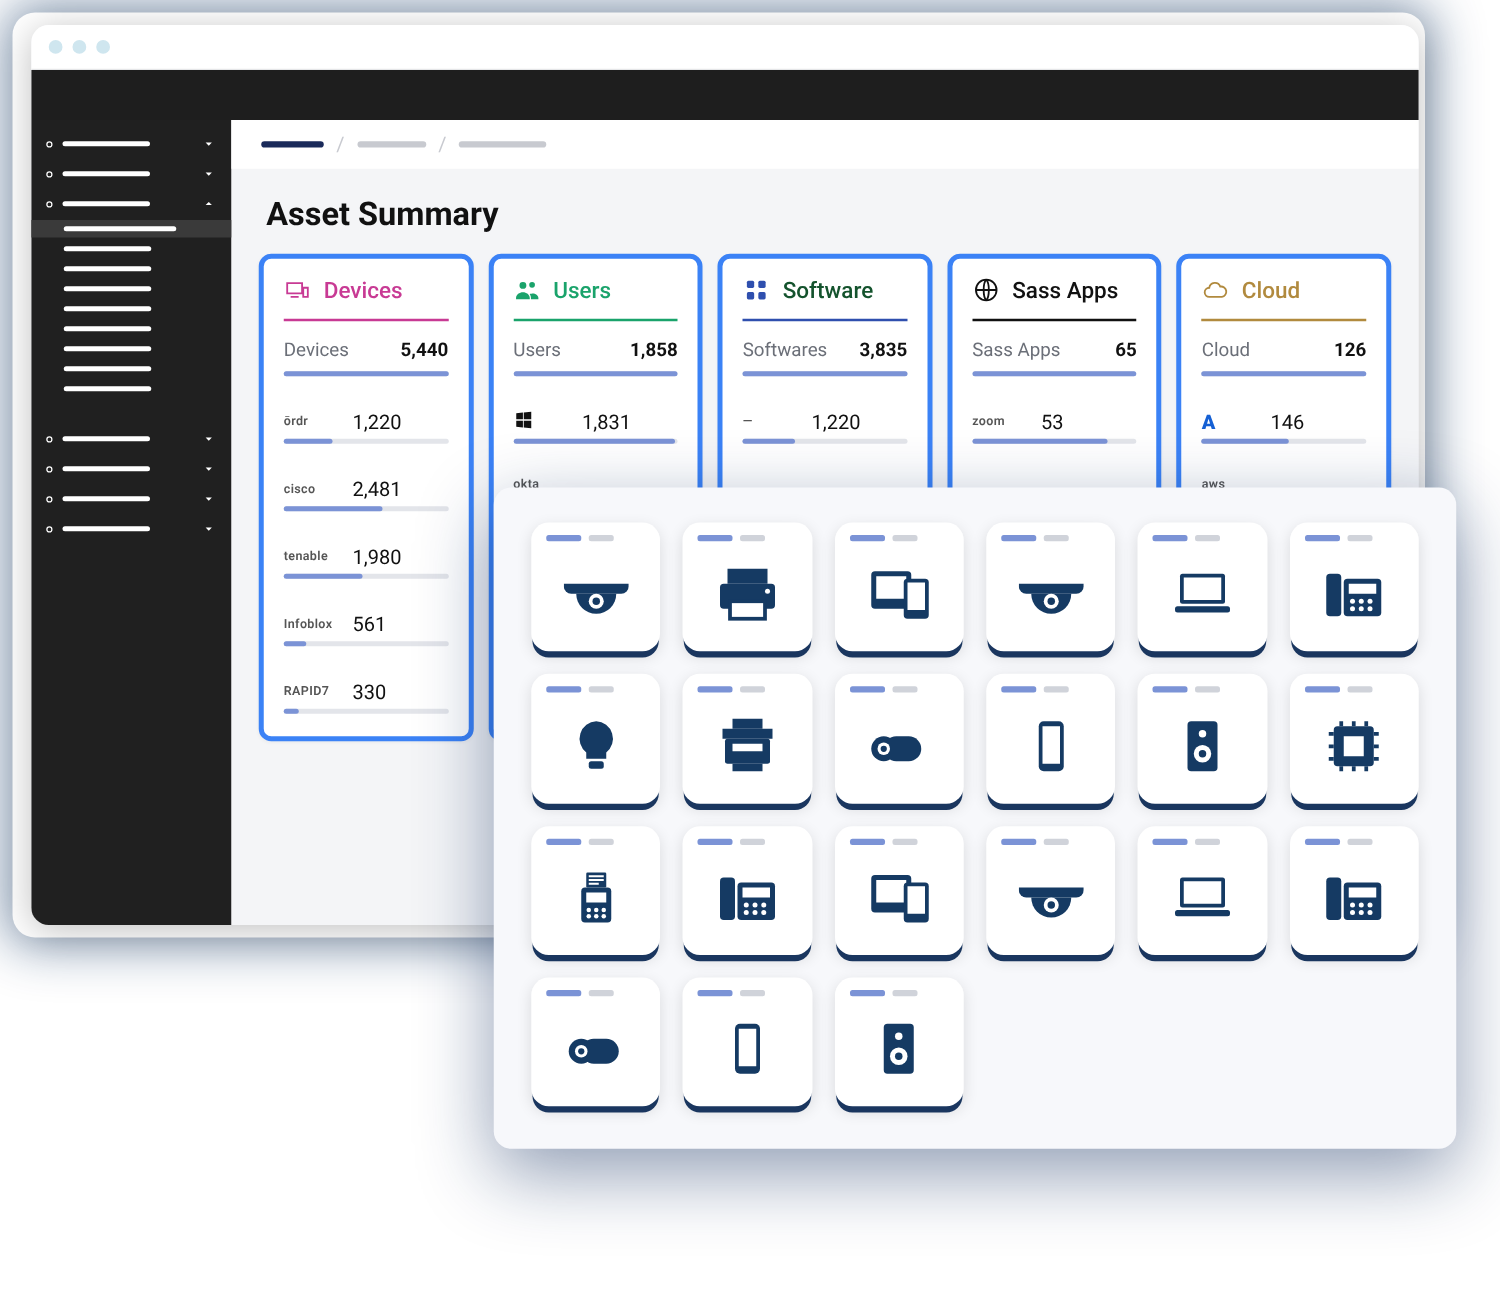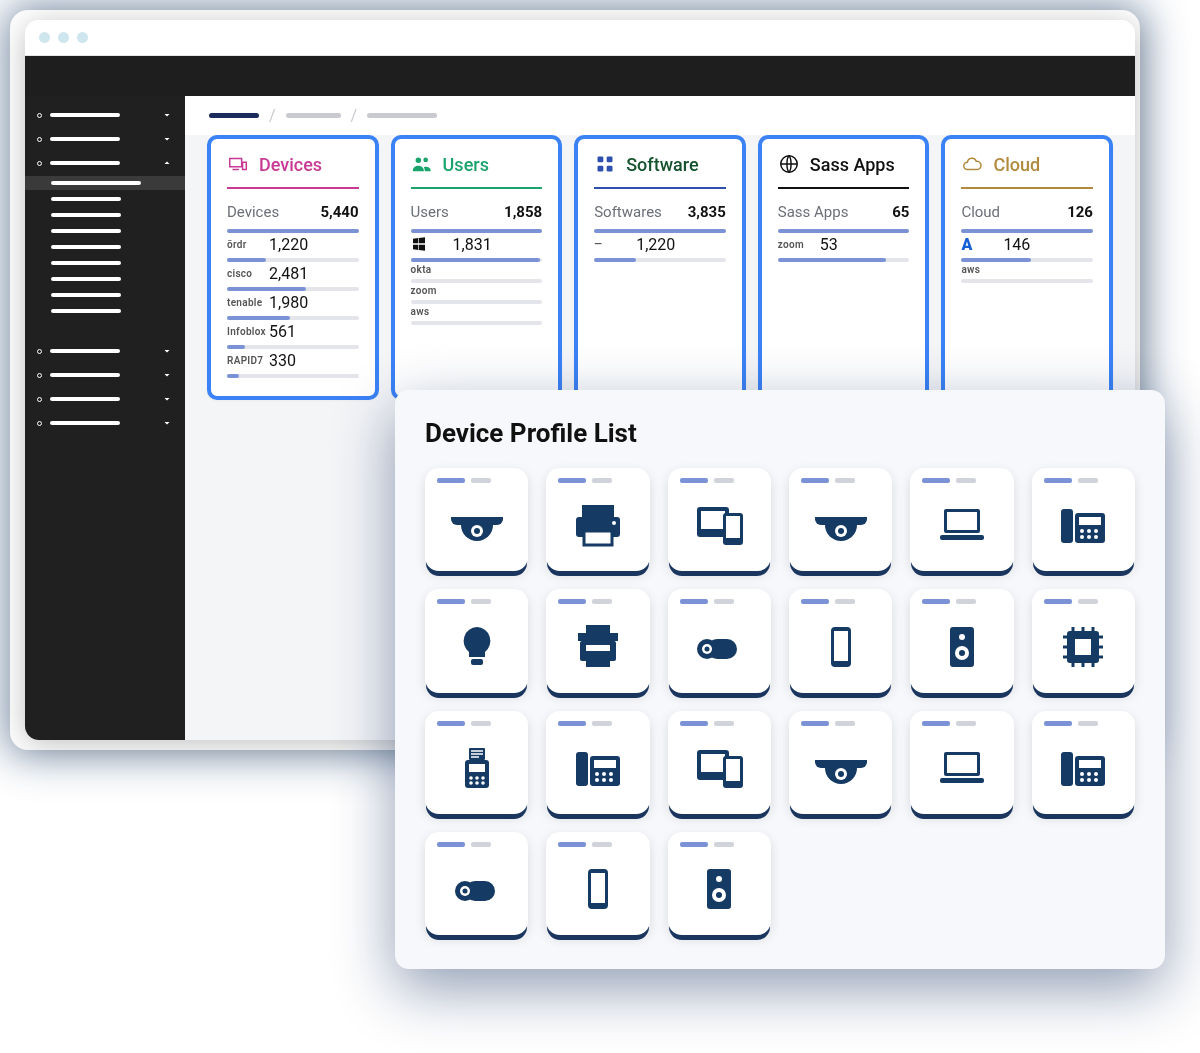--- a/index.html
+++ b/index.html
@@ -23,21 +23,21 @@
 .bcseg.act{background:#1a2a5a}
 .h1{font-size:26px;font-weight:700;color:#111;padding:22px 28px 16px}
 .cards{display:flex;gap:12px;padding:0 22px}
 .card{flex:1;min-width:0;background:#fff;border:4px solid #3b82f6;border-radius:10px;padding:14px 16px 18px;box-shadow:0 1px 3px rgba(0,0,0,.04)}
 .chead{display:flex;align-items:center;gap:10px;padding-bottom:12px;border-bottom:2px solid;margin-bottom-:0}
 .chead .cicon{width:22px;height:22px;display:flex;align-items:center;justify-content:center}
 .ctitle{font-size:18px;font-weight:500}
 .ctot{display:flex;justify-content:space-between;align-items:center;margin:14px 0 8px;font-size:15px}
 .ctot .lbl{color:#6b6f78}
 .ctot .val{font-weight:700;color:#111}
-.rowit{display:flex;align-items:center;gap:2px;margin:2px 0 4px}
+.rowit{display:flex;align-items:center;gap:15px;margin:27px 0 4px}
 .rowit .logo{width:40px;font-size:10px;color:#555;font-weight:600;letter-spacing:.3px}
 .rowit .num{font-size:16px;color:#111}
 .bar{height:4px;background:#e3e5ea;border-radius:2px;margin-top:3px}
 .bar>div{height:100%;border-radius:2px;background:#7b93d6}
 .profile-wrap{position:absolute;top:390px;left:395px;width:770px;background:#f7f8fb;border-radius:14px;padding:28px 30px 34px;box-shadow:0 20px 60px rgba(12,40,90,.45);z-index:3}
 .ptitle{font-size:26px;font-weight:700;color:#111;margin-bottom:20px}
 .pgrid{display:grid;grid-template-columns:repeat(6,1fr);gap:18px}
 .pcard{aspect-ratio:1;background:#fff;border-radius:14px;box-shadow:0 6px 0 -1px #1a365f,0 4px 12px rgba(0,0,0,.12);padding:10px 12px;display:flex;flex-direction:column}
 .pcard .phdr{display:flex;gap:6px;margin-bottom:6px}
 .pcard .ph1{height:5px;width:28px;background:#7b93d6;border-radius:2px}
@@ -154,20 +154,21 @@
     </div>
 
     <div class="main">
       <div class="bcbar">
         <span class="bcseg act" style="width:50px"></span>
         <span>/</span>
         <span class="bcseg" style="width:55px"></span>
         <span>/</span>
         <span class="bcseg" style="width:70px"></span>
       </div>
+      <div class="h1">Asset Summary</div>
 
       <div class="cards">
 
         <div class="card">
           <div class="chead" style="border-color:#c83a94">
             <span class="cicon">
                 <svg viewBox="0 0 24 24" width="22" height="22">
                   <path fill="none" stroke="#c83a94" stroke-width="1.6" d="M3 6h13v9H3zM17 10h4v8h-4zM6 18h7"></path>
                 </svg>
               </span>
@@ -359,21 +360,20 @@
                 <div style="width:0%"></div>
               </div>
             </div>
         </div>
       </div>
     </div>
   </div>
 </div>
 
 <div class="profile-wrap">
-  <div class="ptitle">Device Profile List</div>
   <div class="pgrid" id="pgrid">
       <div class="pcard">
         <div class="phdr">
           <span class="ph1"></span>
           <span class="ph2"></span>
         </div>
   <div class="picon">
           <svg viewBox="0 0 52 52">
             <use href="#i-camera-dome"></use>
           </svg>

